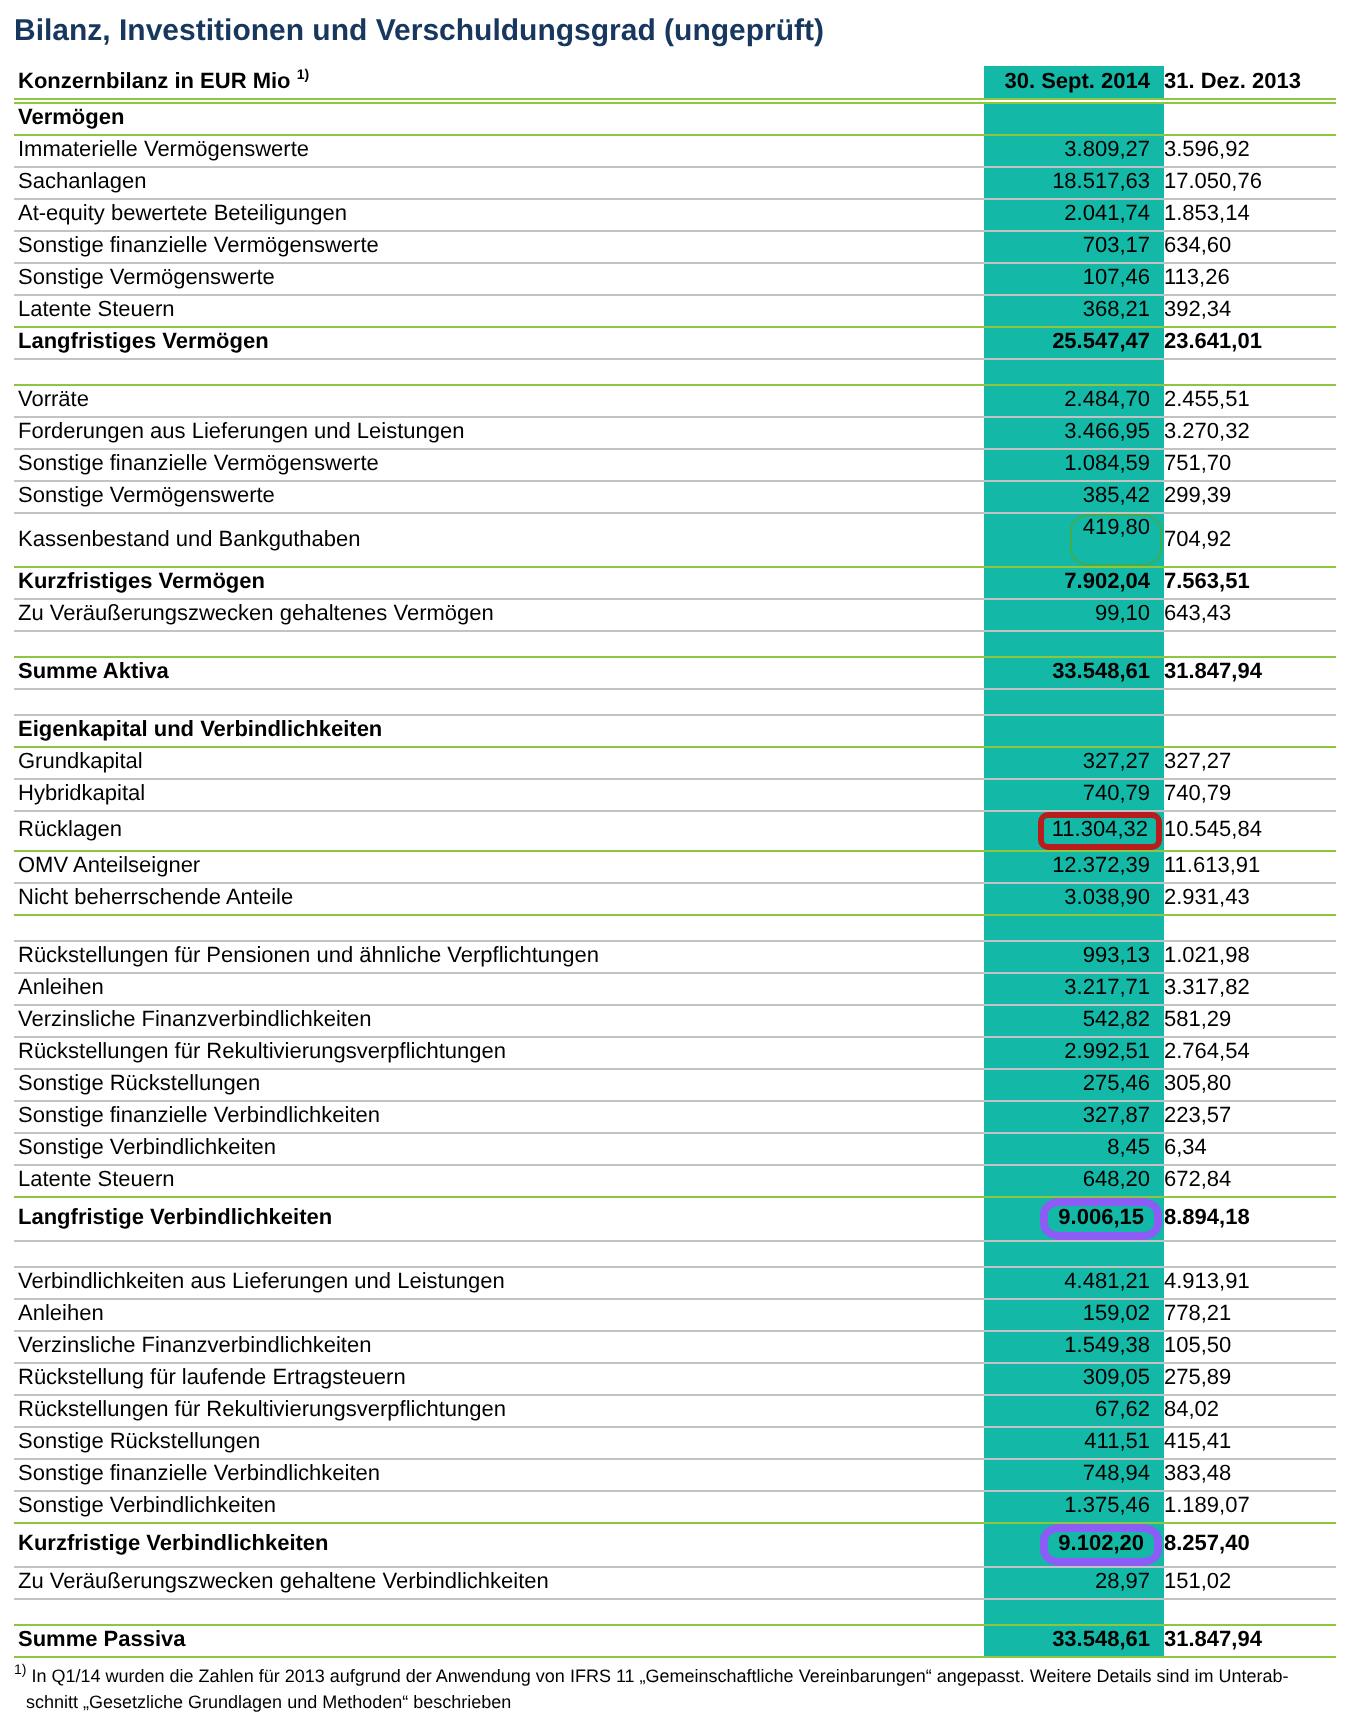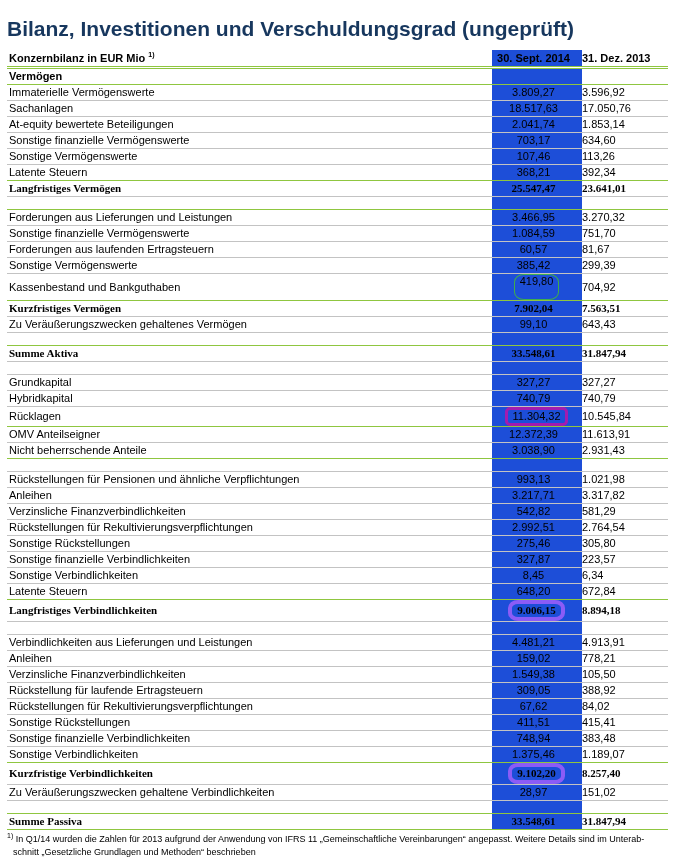--- a/index.html
+++ b/index.html
@@ -3,55 +3,55 @@
 <meta charset="utf-8">
 <style>
   html,body{margin:0;padding:0;}
   body{
     width:675px;height:857px;background:#ffffff;color:#000;
     font-family:"Liberation Sans", sans-serif;
     -webkit-font-smoothing:antialiased;
   }
   .page{padding:5px 7px 0 7px;}
   .page-title{
-    font-size:21px;font-weight:bold;color:#17375e;
-    margin:12px 0 9px 0;letter-spacing:0;
+    font-size:15px;font-weight:bold;color:#17375e;
+    margin:2px 0 9px 0;letter-spacing:0;
   }
   table.balance{
     width:661px;border-collapse:collapse;table-layout:fixed;
   }
   col.lbl{width:485px;} col.c14{width:90px;} col.c13{width:86px;}
   th,td{
     font-size:11px;line-height:15px;height:15px;
     padding:0;vertical-align:middle;white-space:nowrap;overflow:hidden;
   }
   thead th{
     font-weight:bold;text-align:left;height:16px;
     border-bottom:3px double #8fc640;
   }
   th.lbl,td.lbl{text-align:left;padding-left:2px;}
-  th.c14,td.c14{background:#1d4ed8;text-align:center;padding-right:7px;}
+  th.c14,td.c14{background:#14b8a6;text-align:right;padding-right:7px;}
   th.c13,td.c13{padding-right:2px;}
   sup{font-size:7px;vertical-align:super;line-height:0;}
   tr.section td{font-weight:bold;}
-  tr.total td{font-weight:bold;font-family:Liberation Serif, serif;}
+  tr.total td{font-weight:bold;}
   tr.spacer td{height:12px;line-height:12px;}
   tr.b-gray td{border-bottom:1px solid #c3c3c3;}
   tr.b-green td{border-bottom:1px solid #8fc640;margin-top:22px;}
   .mark{display:inline-block;line-height:12px;height:12px;}
   .mark.green-ellipse{
     border:1px solid #3fae4c;border-radius:10px/8px;
     padding:0 5px 12px 5px;margin-right:-6px;
   }
   .mark.red-ellipse{
     border:4px solid #8b5cf6;border-radius:10px/8px;
     padding:0 5px 1px 5px;margin-right:-6px;
   }
   .mark.green-box{
-    border:3px solid #a21caf;border-radius:5px;
+    border:3px solid #b91c1c;border-radius:5px;
     padding:0 4px 1px 4px;margin-right:-6px;
   }
   .footnote{
     margin-top:3px;font-size:9px;line-height:13px;color:#000;
   }
   .footnote .fn-line2{padding-left:6px;display:inline-block;}
 </style>
 </head>
 <body>
 
@@ -112,35 +112,35 @@
           <td class="lbl">Langfristiges Vermögen</td>
           <td class="c14">25.547,47</td>
           <td class="c13">23.641,01</td>
         </tr>
         <tr class="spacer b-green">
           <td class="lbl"></td>
           <td class="c14"></td>
           <td class="c13"></td>
         </tr>
         <tr class="item b-gray">
+          <td class="lbl">Vorräte</td>
+          <td class="c14">2.484,70</td>
+          <td class="c13">2.455,51</td>
+        </tr>
+        <tr class="item b-gray">
           <td class="lbl">Forderungen aus Lieferungen und Leistungen</td>
           <td class="c14">3.466,95</td>
           <td class="c13">3.270,32</td>
         </tr>
         <tr class="item b-gray">
           <td class="lbl">Sonstige finanzielle Vermögenswerte</td>
           <td class="c14">1.084,59</td>
           <td class="c13">751,70</td>
         </tr>
         <tr class="item b-gray">
-          <td class="lbl">Forderungen aus laufenden Ertragsteuern</td>
-          <td class="c14">60,57</td>
-          <td class="c13">81,67</td>
-        </tr>
-        <tr class="item b-gray">
           <td class="lbl">Sonstige Vermögenswerte</td>
           <td class="c14">385,42</td>
           <td class="c13">299,39</td>
         </tr>
         <tr class="item b-green">
           <td class="lbl">Kassenbestand und Bankguthaben</td>
           <td class="c14"><span class="mark green-ellipse">419,80</span></td>
           <td class="c13">704,92</td>
         </tr>
         <tr class="total b-gray">
@@ -161,20 +161,25 @@
         <tr class="total b-gray">
           <td class="lbl">Summe Aktiva</td>
           <td class="c14">33.548,61</td>
           <td class="c13">31.847,94</td>
         </tr>
         <tr class="spacer b-gray">
           <td class="lbl"></td>
           <td class="c14"></td>
           <td class="c13"></td>
         </tr>
+        <tr class="section b-green">
+          <td class="lbl">Eigenkapital und Verbindlichkeiten</td>
+          <td class="c14"></td>
+          <td class="c13"></td>
+        </tr>
         <tr class="item b-gray">
           <td class="lbl">Grundkapital</td>
           <td class="c14">327,27</td>
           <td class="c13">327,27</td>
         </tr>
         <tr class="item b-gray">
           <td class="lbl">Hybridkapital</td>
           <td class="c14">740,79</td>
           <td class="c13">740,79</td>
         </tr>
@@ -232,21 +237,21 @@
           <td class="lbl">Sonstige Verbindlichkeiten</td>
           <td class="c14">8,45</td>
           <td class="c13">6,34</td>
         </tr>
         <tr class="item b-green">
           <td class="lbl">Latente Steuern</td>
           <td class="c14">648,20</td>
           <td class="c13">672,84</td>
         </tr>
         <tr class="total b-gray">
-          <td class="lbl">Langfristiges Verbindlichkeiten</td>
+          <td class="lbl">Langfristige Verbindlichkeiten</td>
           <td class="c14"><span class="mark red-ellipse">9.006,15</span></td>
           <td class="c13">8.894,18</td>
         </tr>
         <tr class="spacer b-gray">
           <td class="lbl"></td>
           <td class="c14"></td>
           <td class="c13"></td>
         </tr>
         <tr class="item b-gray">
           <td class="lbl">Verbindlichkeiten aus Lieferungen und Leistungen</td>
@@ -259,21 +264,21 @@
           <td class="c13">778,21</td>
         </tr>
         <tr class="item b-gray">
           <td class="lbl">Verzinsliche Finanzverbindlichkeiten</td>
           <td class="c14">1.549,38</td>
           <td class="c13">105,50</td>
         </tr>
         <tr class="item b-gray">
           <td class="lbl">Rückstellung für laufende Ertragsteuern</td>
           <td class="c14">309,05</td>
-          <td class="c13">388,92</td>
+          <td class="c13">275,89</td>
         </tr>
         <tr class="item b-gray">
           <td class="lbl">Rückstellungen für Rekultivierungsverpflichtungen</td>
           <td class="c14">67,62</td>
           <td class="c13">84,02</td>
         </tr>
         <tr class="item b-gray">
           <td class="lbl">Sonstige Rückstellungen</td>
           <td class="c14">411,51</td>
           <td class="c13">415,41</td>

